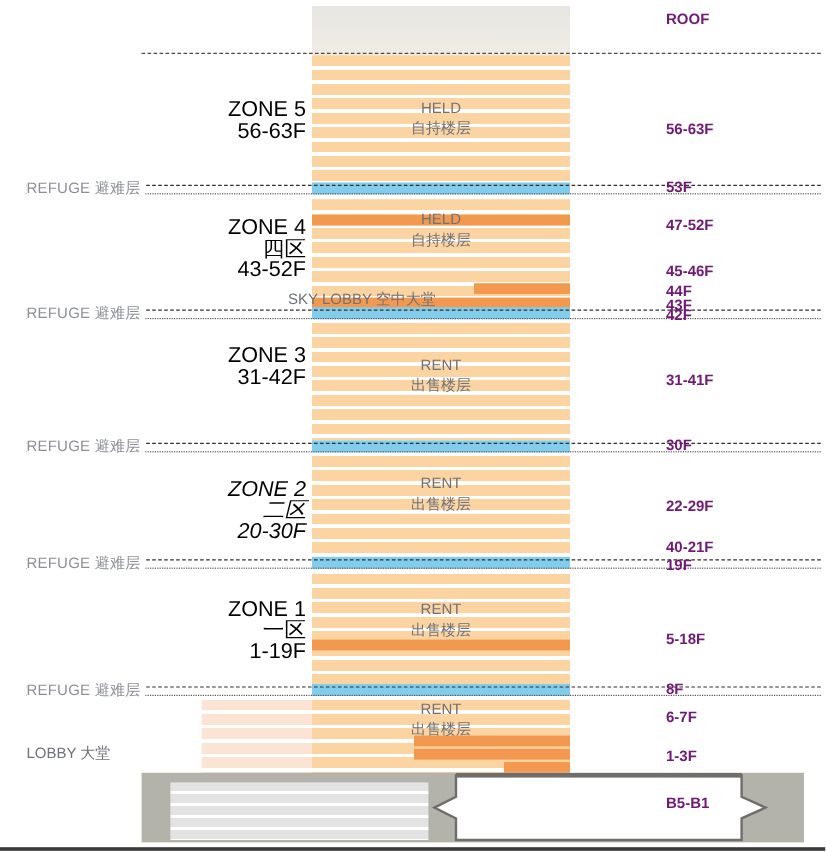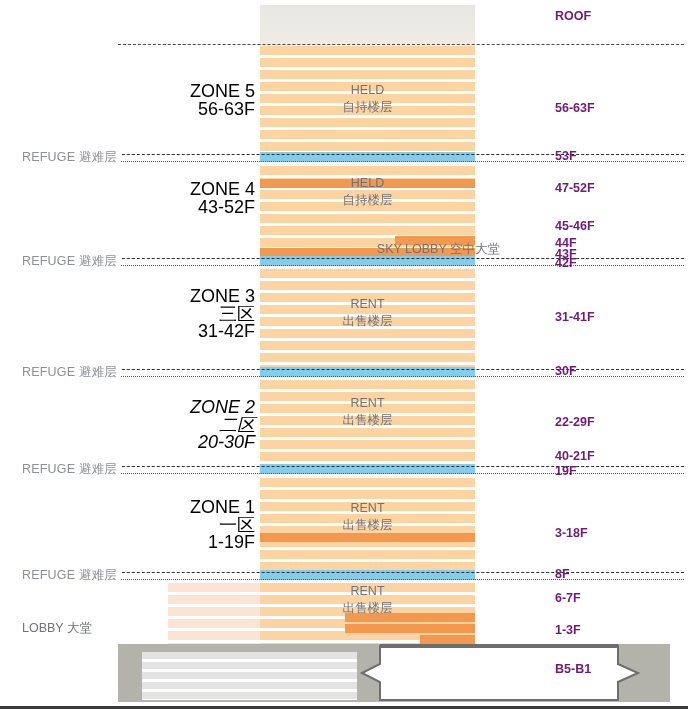--- a/index.html
+++ b/index.html
@@ -111,21 +111,21 @@
     text-align:center;
     font-size:12.5px;
     line-height:17px;
     color:#6f7279;
     white-space:nowrap;
   }
   .sky-lobby{
     position:absolute;
     width:260px;
     left:240px;
-    text-align:right;
+    text-align:left;
     font-size:12.5px;
     color:#6f7279;
     white-space:nowrap;
     z-index:6;
   }
   .right-label{
     position:absolute;
     left:555px;
     font-size:12.5px;
     color:#701a75;
@@ -229,26 +229,26 @@
   <div class="refuge-label" style="top:461px;">REFUGE 避难层</div>
   <div class="refuge-label" style="top:567px;">REFUGE 避难层</div>
 
   <div class="zone-label" style="top:83px;">
     <div>ZONE 5</div>
     <div>56-63F</div>
   </div>
 
   <div class="zone-label" style="top:181px;">
     <div>ZONE 4</div>
+    <div>四区</div>
     <div>43-52F</div>
   </div>
 
   <div class="zone-label" style="top:288px;">
     <div>ZONE 3</div>
-    <div>三区</div>
     <div>31-42F</div>
   </div>
 
   <div class="zone-label" style="top:399px;font-style:italic;">
     <div>ZONE 2</div>
     <div>二区</div>
     <div>20-30F</div>
   </div>
 
   <div class="zone-label" style="top:499px;">
@@ -297,21 +297,21 @@
   <div class="right-label" style="top:181px;">47-52F</div>
   <div class="right-label" style="top:219px;">45-46F</div>
   <div class="right-label" style="top:236px;">44F</div>
   <div class="right-label" style="top:247px;">43F</div>
   <div class="right-label" style="top:256px;">42F</div>
   <div class="right-label" style="top:310px;">31-41F</div>
   <div class="right-label" style="top:364px;">30F</div>
   <div class="right-label" style="top:415px;">22-29F</div>
   <div class="right-label" style="top:449px;">40-21F</div>
   <div class="right-label" style="top:464px;">19F</div>
-  <div class="right-label" style="top:526px;">3-18F</div>
+  <div class="right-label" style="top:526px;">5-18F</div>
   <div class="right-label" style="top:567px;text-align:center;">8F</div>
   <div class="right-label" style="top:591px;">6-7F</div>
   <div class="right-label" style="top:623px;">1-3F</div>
   <div class="right-label" style="top:662px;">B5-B1</div>
 
   <div class="basement-wrap">
     <div class="basement-bg"></div>
     <svg width="552" height="58" viewBox="0 0 552 58" style="position:absolute;left:0;top:0;">
       <path d="M 262 2 L 500 2 L 500 20 L 520 29 L 500 38 L 500 56 L 262 56 L 262 38 L 244 29 L 262 20 Z" fill="#ffffff" stroke="#6e6e6c" stroke-width="2"></path>
       <rect x="262" y="0" width="238" height="4" fill="#6e6e6c"></rect>

